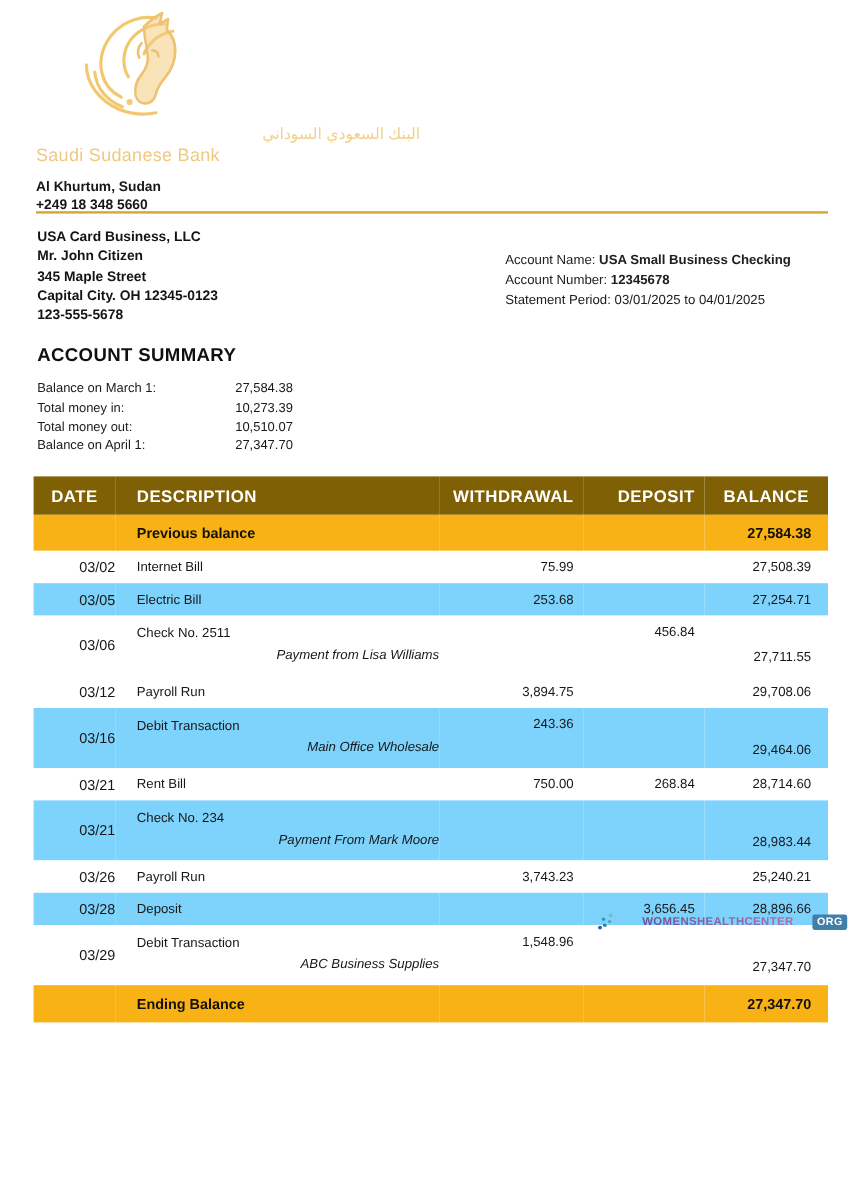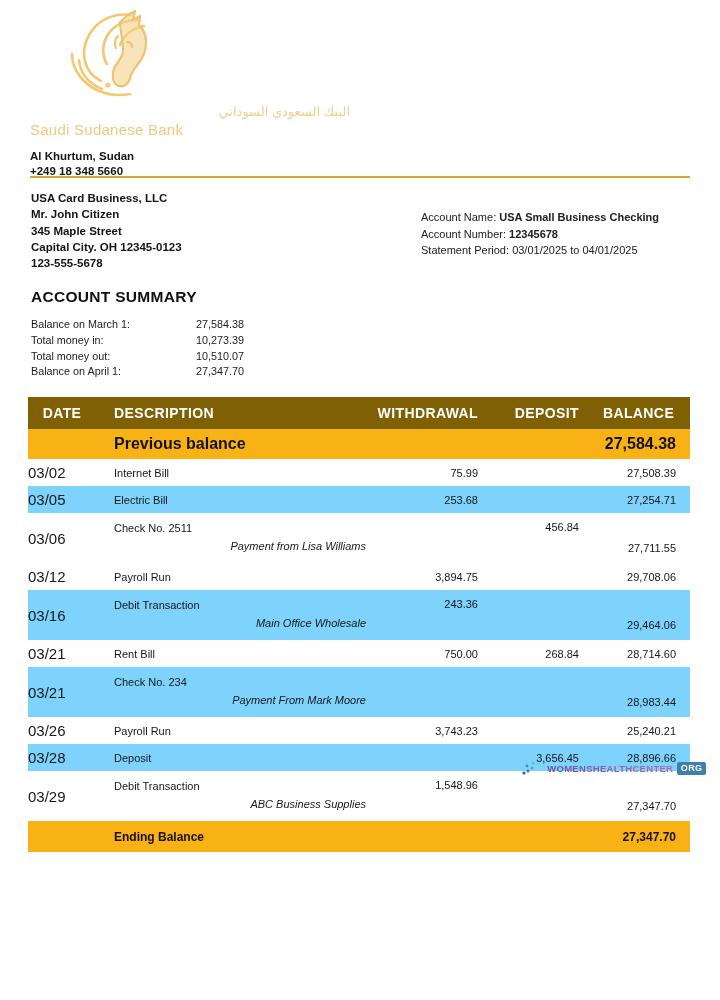--- a/index.html
+++ b/index.html
@@ -129,31 +129,31 @@
     height: 32px;
     vertical-align: middle;
   }
   .txn th.c-date  { width: 68px;  text-align: center; }
   .txn th.c-desc  { width: 270px; text-align: left; padding-left: 18px; }
   .txn th.c-wdl   { width: 120px; text-align: right; padding-right: 8px; }
   .txn th.c-dep   { width: 101px; text-align: right; padding-right: 8px; }
   .txn th.c-bal   { width: 103px; text-align: center; padding-right: 0; }
 
   .txn td { vertical-align: middle; color: #171717; }
-  .txn td.c-date { text-align: left; font-size: 15px; }
+  .txn td.c-date { text-align: right; font-size: 12px; }
   .txn td.c-desc { text-align: left; padding-left: 18px; }
   .txn td.c-wdl  { text-align: right; padding-right: 8px; }
   .txn td.c-dep  { text-align: right; padding-right: 8px; }
   .txn td.c-bal  { text-align: right; padding-right: 14px; }
 
   tr.band-prev td {
     background: #f9b216;
     height: 30px;
     font-weight: bold;
-    font-size: 16px;
+    font-size: 12px;
     color: #14110a;
   }
   tr.band-end td {
     background: #f9b216;
     height: 31px;
     font-weight: bold;
     font-size: 12px;
     color: #14110a;
   }
   tr.r-white td { background: #ffffff; }
@@ -169,21 +169,21 @@
   td.two-line-bal { vertical-align: bottom; padding-bottom: 9px; }
   td.two-line-date { vertical-align: middle; }
 
   
   .watermark {
     position: absolute;
     right: 14px;
     bottom: 8px;
     display: flex;
     align-items: center;
-    gap: 4px;
+    gap: 16px;
     height: 20px;
     margin-top: 48px;
   }
   .wm-dots { width: 22px; height: 16px; display: block; }
   .wm-text {
     font-size: 9.5px;
     font-weight: bold;
     letter-spacing: .3px;
     background: linear-gradient(90deg, #6d4d96 0%, #8a5fa3 45%, #b06ba8 100%);
     -webkit-background-clip: text;

